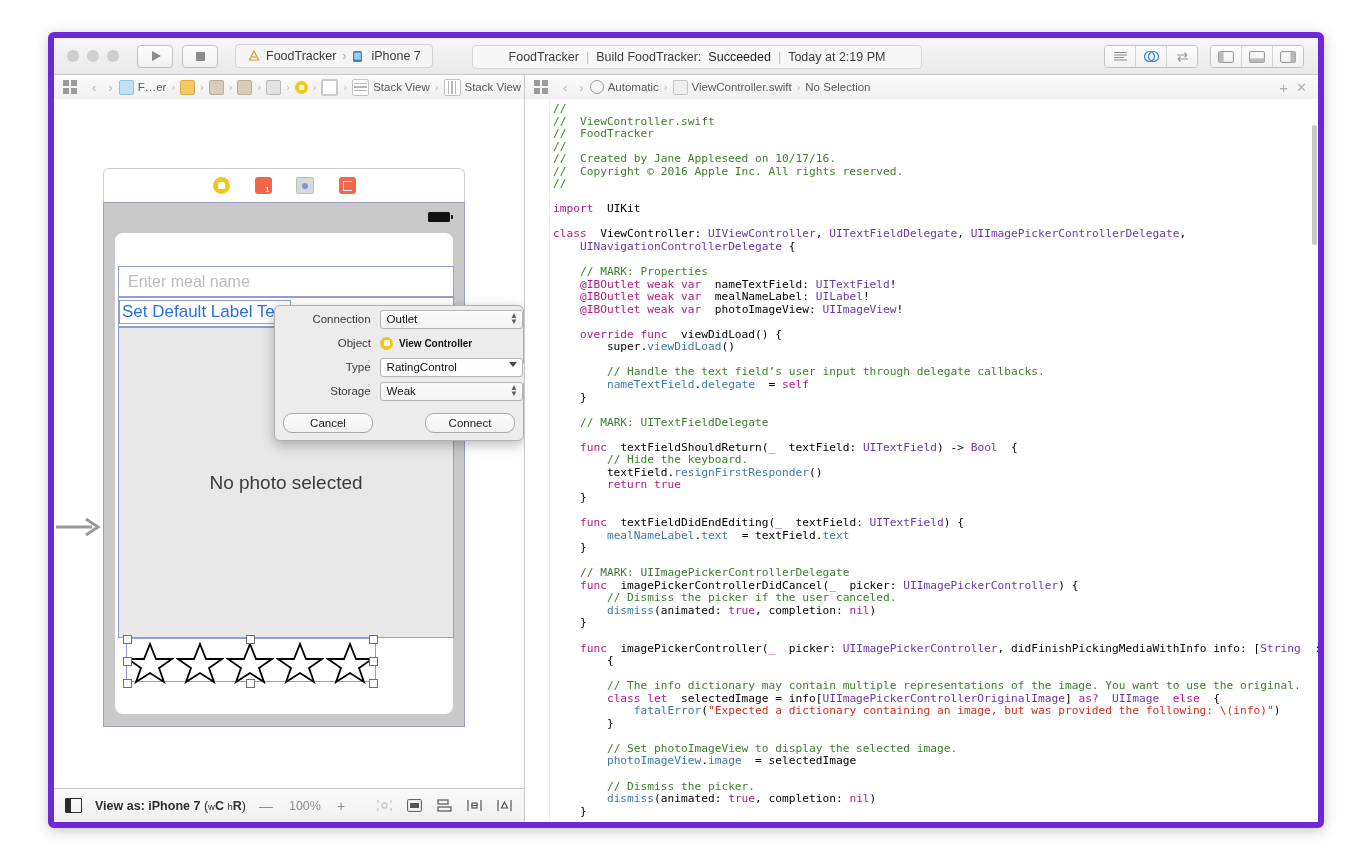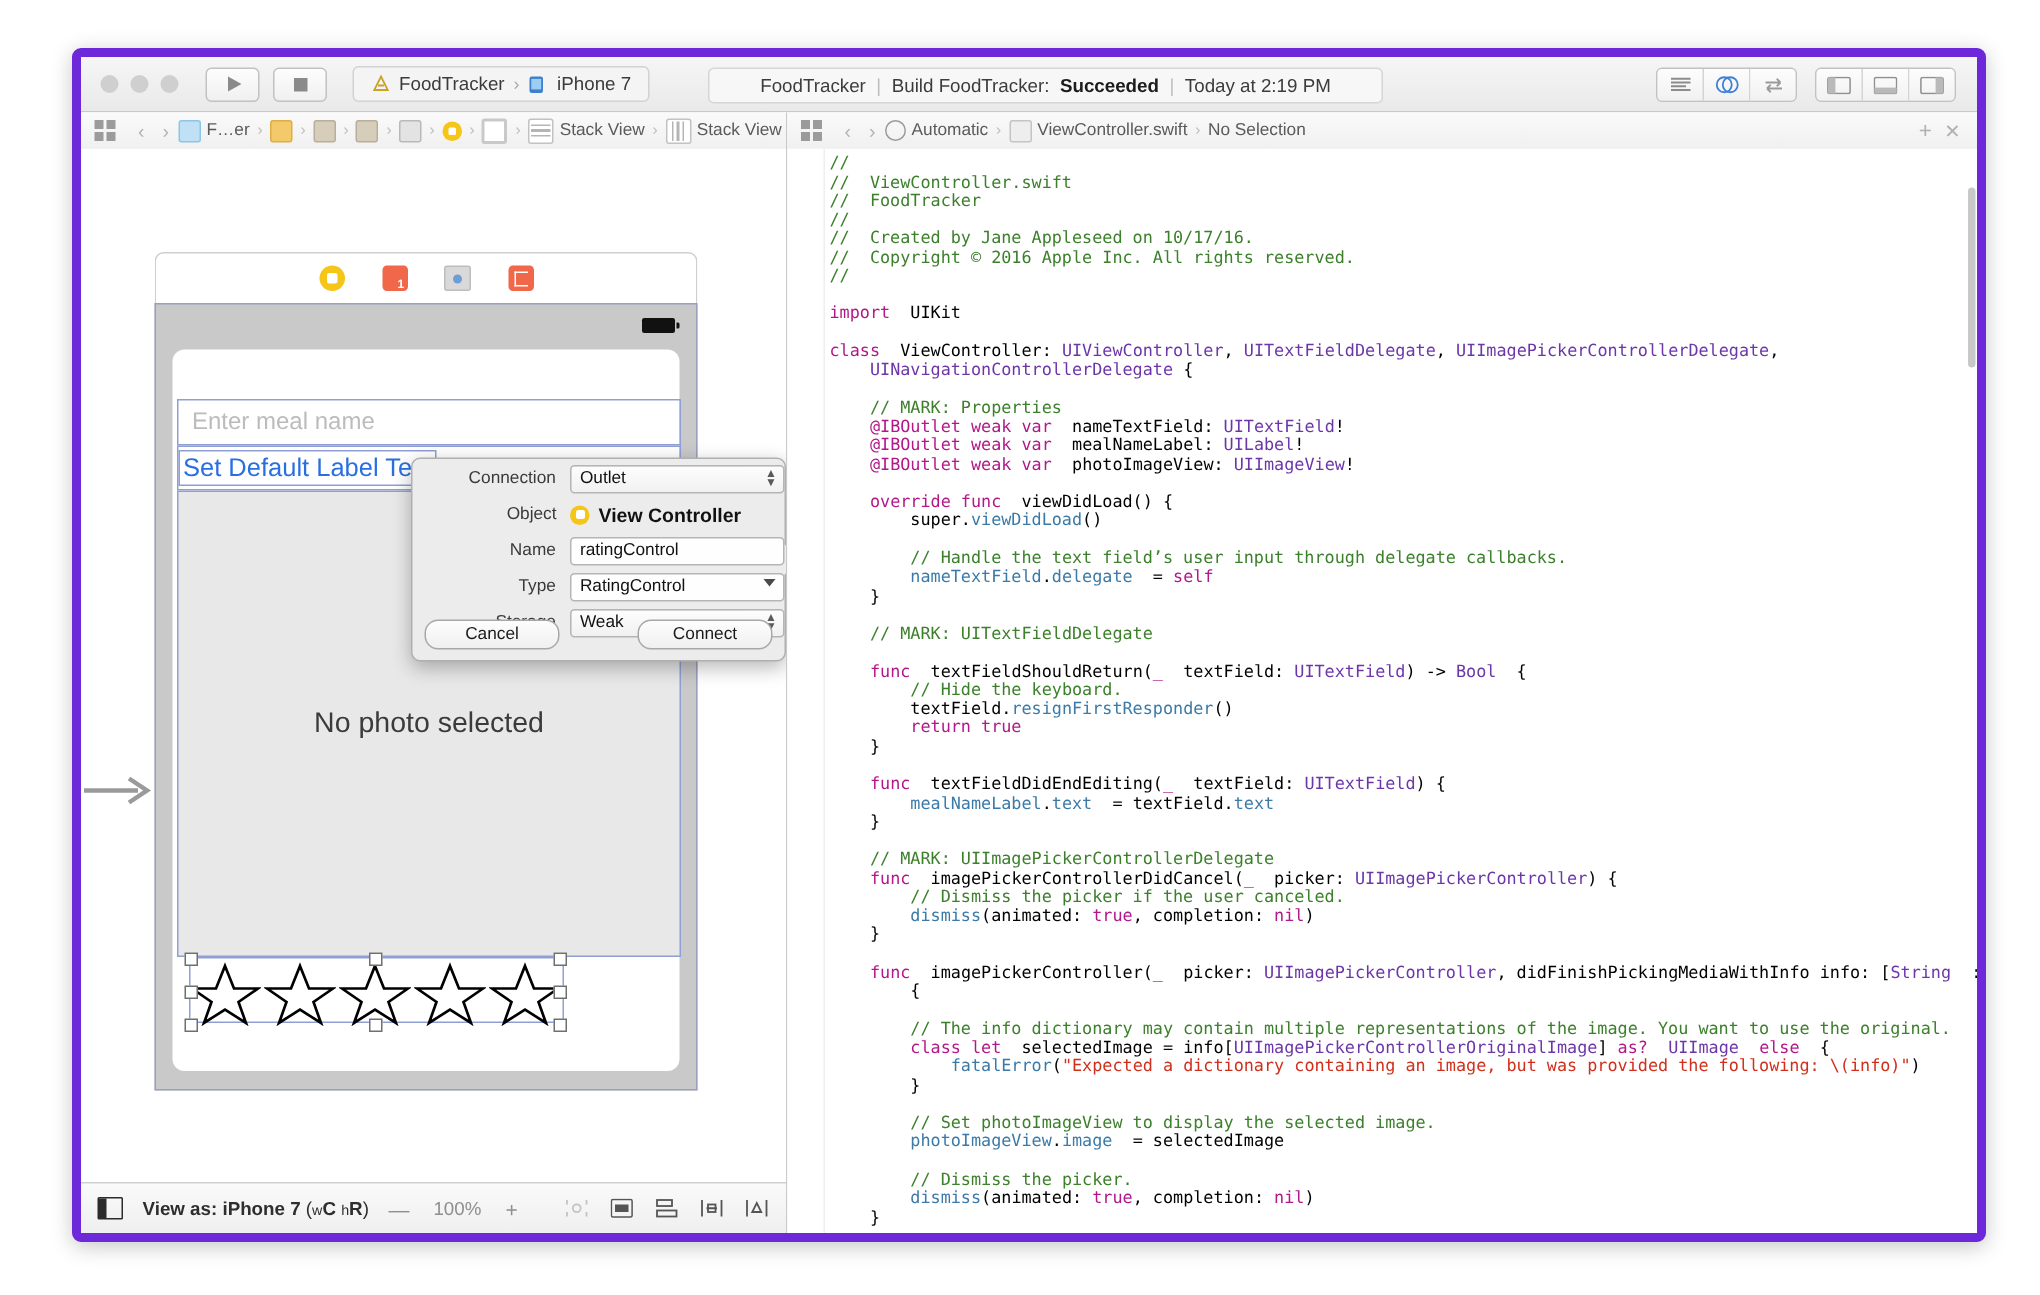--- a/index.html
+++ b/index.html
@@ -52,21 +52,21 @@
   }
   .chev-sep { color:#a9a9a9; font-size: 12px; margin: 0 1px; }
 
   .status {
     position:absolute; left: 418px; top: 7px;
     width: 448px; height: 22px;
     background:#f7f7f7; border:1px solid #d6d6d6; border-radius:4px;
     display:flex; align-items:center; justify-content:center;
     font-size: 12.5px; color:#3c3c3c; gap: 7px;
   }
-  .status b { font-weight: bold; color:#1c1c1c; }
+  .status b { font-weight: normal; color:#1c1c1c; }
   .status .bar { color:#bdbdbd; }
 
   .tb-right { position:absolute; right: 14px; top: 7px; display:flex; gap: 12px; }
   .seg { display:flex; border:1px solid #c2c2c2; border-radius:4px; overflow:hidden; background:#f9f9f9;}
   .seg > div {
     width: 30px; height: 21px; display:flex; align-items:center; justify-content:center;
     border-right: 1px solid #d4d4d4; background: linear-gradient(#fdfdfd,#f1f1f1);
   }
   .seg > div:last-child { border-right: none; }
 
@@ -209,21 +209,21 @@
   }
   .prow { display:flex; align-items:center; height: 22px; margin-top: 2px; }
   .prow .plabel { width: 96px; text-align:right; padding-right: 9px; font-size: 11.5px; color:#3a3a3a; }
   .pfield {
     width: 136px; height: 17px; background:#fefefe; border:1px solid #b5b5b5; border-radius:3px;
     display:flex; align-items:center; padding-left:6px; font-size: 11.5px; color:#111; position:relative;
   }
   .pfield.popup { background: linear-gradient(#fdfdfd,#f1f1f1); }
   .stepper { position:absolute; right:4px; top:2px; font-size: 8px; color:#5a5a5a; line-height:6px; text-align:center;}
   .caret-dn { position:absolute; right:5px; top:3px; width:0;height:0;border-left:4px solid transparent;border-right:4px solid transparent;border-top:5px solid #4a4a4a;}
-  .obj-row { display:flex; align-items:center; gap:6px; font-size: 13px; color:#111; font-weight:bold; }
+  .obj-row { display:flex; align-items:center; gap:6px; font-size: 10px; color:#111; font-weight:bold; }
   .obj-dot { width:13px;height:13px;border-radius:50%;background:#f5c518;display:flex;align-items:center;justify-content:center;}
   .obj-dot i{ width:6px;height:6px;background:#fff;border-radius:1.5px;display:block;}
   .pbtns { position:absolute; left:8px; right:8px; bottom:7px; display:flex; justify-content:space-between;gap:24px; }
   .pbtn {
     width: 88px; height: 18px; border:1px solid #a8a8a8; border-radius:9px;
     background: linear-gradient(#fdfdfd,#f0f0f0);
     display:flex; align-items:center; justify-content:center;
     font-size: 11.5px; color:#1a1a1a;
   }
 </style>
@@ -473,26 +473,20 @@
           <div class="prow">
             <div class="plabel">Object</div>
             <div class="obj-row">
               <span class="obj-dot">
                     <i></i>
                   </span>
               <span>View Controller</span>
             </div>
           </div>
 
-          <div class="prow">
-            <div class="plabel">Name</div>
-            <div class="pfield">
-              <span>ratingControl</span>
-            </div>
-          </div>
 
           <div class="prow">
             <div class="plabel">Type</div>
             <div class="pfield">
               <span>RatingControl</span>
               <span class="caret-dn"></span>
             </div>
           </div>
 
           <div class="prow">

